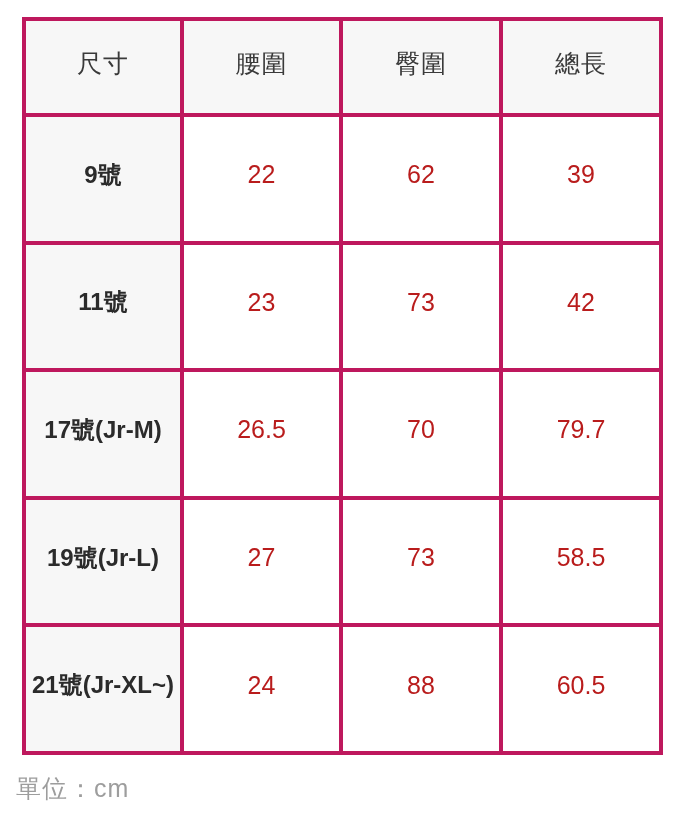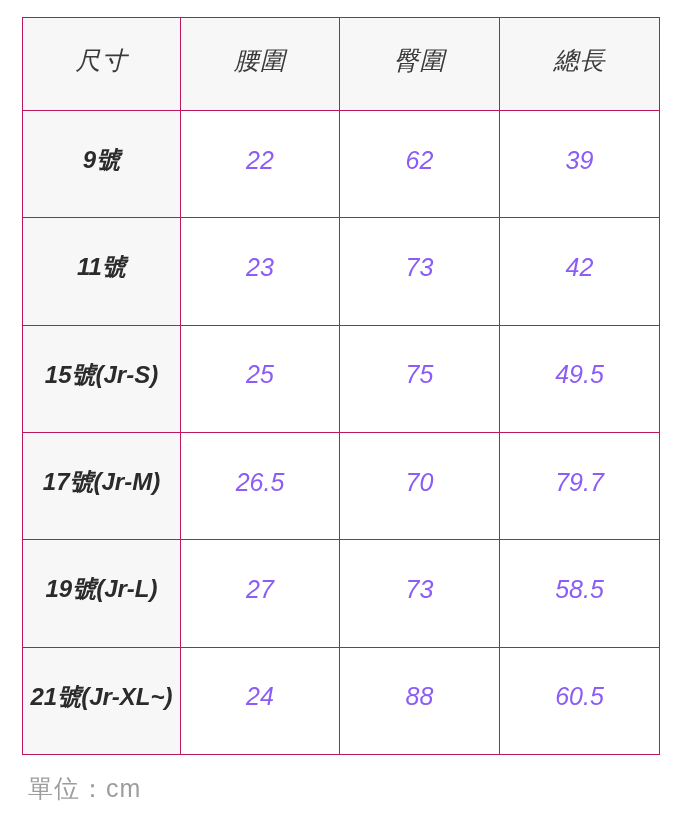--- a/index.html
+++ b/index.html
@@ -31,46 +31,45 @@
     table-layout: fixed;
   }
 
   table.size-chart col.c-size  { width: 158px; }
   table.size-chart col.c-waist { width: 159px; }
   table.size-chart col.c-hip   { width: 160px; }
   table.size-chart col.c-len   { width: 160px; }
 
   table.size-chart th,
   table.size-chart td {
-    border: 1px solid #be185d;
+    border: 4px solid #be185d;
     padding: 0;
     text-align: center;
     vertical-align: middle;
     background: #ffffff;
-    font-style: italic;
   }
 
   
   table.size-chart thead th {
     height: 92px;
     background: #f7f7f7;
     font-weight: normal;
     font-size: 25px;
     color: #3a3a3a;
     letter-spacing: 1px;
   }
 
   
   table.size-chart tbody tr {
     height: 93.6px;
   }
 
   table.size-chart tbody td {
     font-size: 25px;
-    color: #8b5cf6;
+    color: #b91c1c;
     font-weight: normal;
   }
 
   
   table.size-chart tbody td.size-label {
     background: #f7f7f7;
     font-weight: bold;
     font-size: 24px;
     color: #2b2b2b;
     letter-spacing: 0px;
@@ -78,21 +77,21 @@
 
   .cell-inner {
     display: block;
     line-height: 1;
     position: relative;
     top: -4px;
   }
 
   #unit-note {
     position: absolute;
-    left: 28px;
+    left: 16px;
     top: 775px;
     font-size: 25px;
     color: #9d9d9d;
     letter-spacing: 1px;
     line-height: 1.1;
     white-space: nowrap;
   }
 </style>
 </head>
 <body>
@@ -145,34 +144,20 @@
           </td>
         <td>
             <span class="cell-inner">73</span>
           </td>
         <td>
             <span class="cell-inner">42</span>
           </td>
       </tr>
       <tr>
         <td class="size-label">
-            <span class="cell-inner">15號(Jr-S)</span>
-          </td>
-        <td>
-            <span class="cell-inner">25</span>
-          </td>
-        <td>
-            <span class="cell-inner">75</span>
-          </td>
-        <td>
-            <span class="cell-inner">49.5</span>
-          </td>
-      </tr>
-      <tr>
-        <td class="size-label">
             <span class="cell-inner">17號(Jr-M)</span>
           </td>
         <td>
             <span class="cell-inner">26.5</span>
           </td>
         <td>
             <span class="cell-inner">70</span>
           </td>
         <td>
             <span class="cell-inner">79.7</span>

